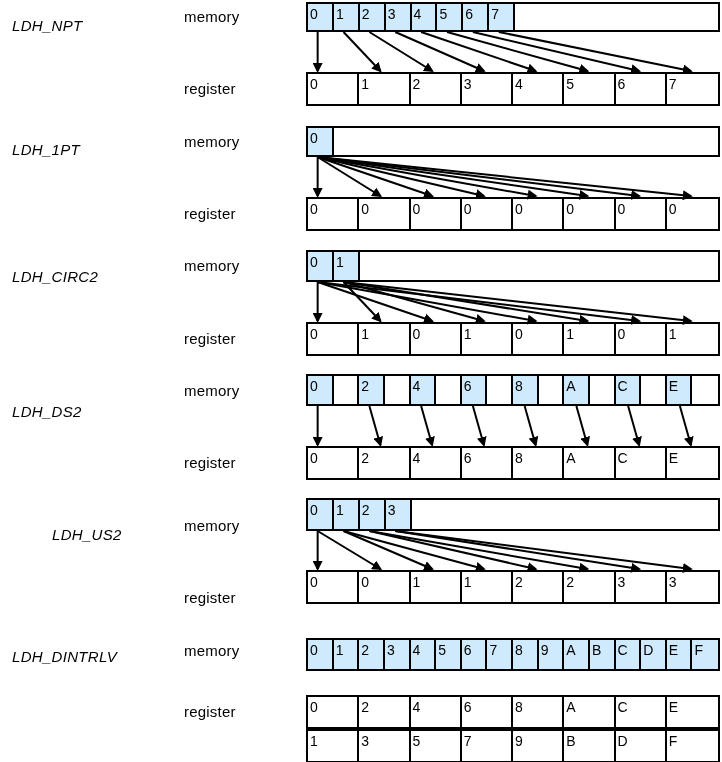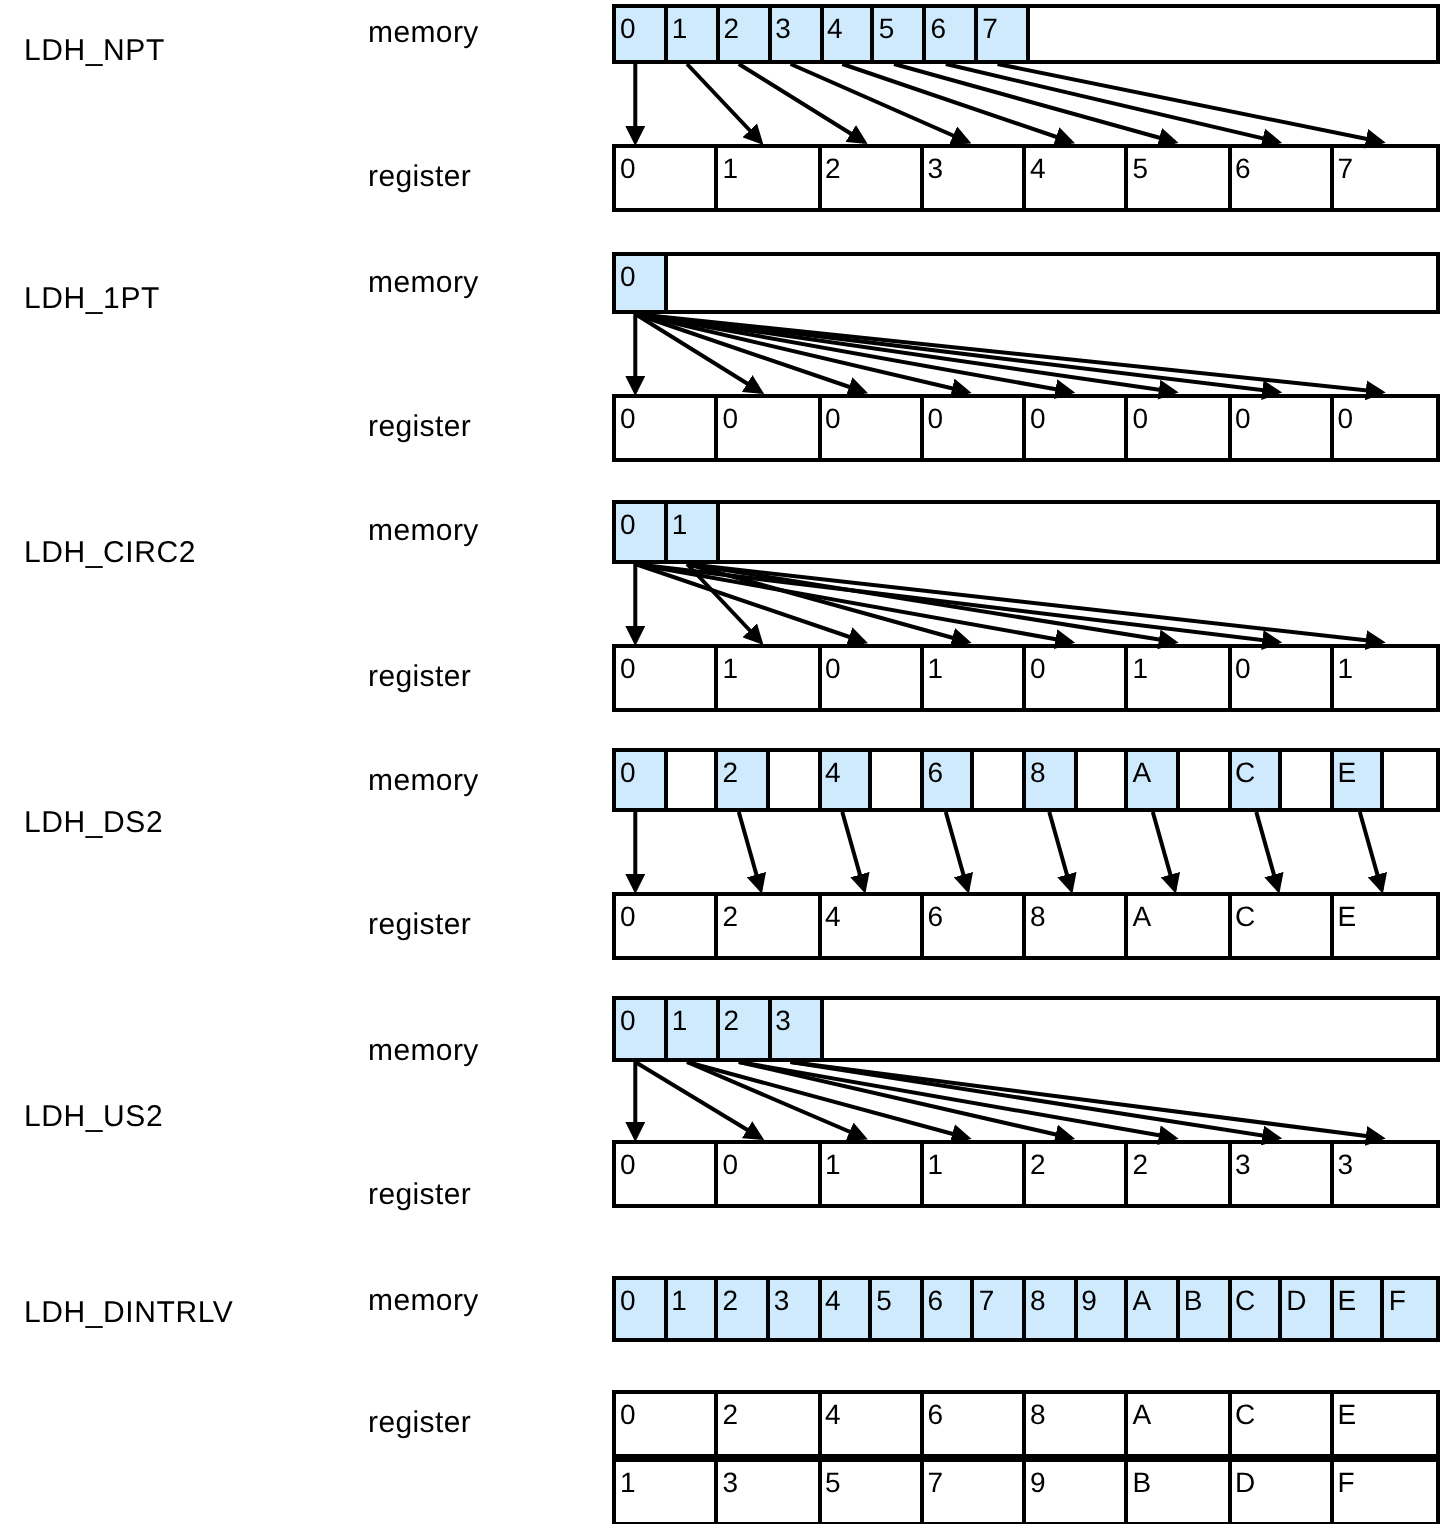--- a/index.html
+++ b/index.html
@@ -1,18 +1,18 @@
 <!DOCTYPE html>
 <html><head>
 <meta charset="utf-8">
 <style>
   html, body { margin: 0; padding: 0; background: #ffffff; }
   body { width: 722px; height: 762px; position: relative; overflow: hidden;
          font-family: "Liberation Sans", "DejaVu Sans", sans-serif; color: #000; }
-  .label-main { position: absolute; left: 12px; font-size: 15px; letter-spacing: 0.3px; }
+  .label-main { position: absolute; left: 12px; font-size: 15px; letter-spacing: 0.3px; font-style: italic; }
   .label-row { position: absolute; left: 184px; font-size: 15px; letter-spacing: 0.2px; }
   .row { position: absolute; left: 306px; width: 414px; box-sizing: border-box;
          border: 2px solid #000; background: #fff; display: flex; }
   .cell { box-sizing: border-box; border-right: 2px solid #000; font-size: 14px;
           padding: 3px 0 0 2px; line-height: 1; height: 100%; }
   .cell.hl { background: #cfeafd; }
   .cell.last-free { border-right: none; }
   svg.arrows { position: absolute; left: 0; top: 0; pointer-events: none; }
 </style>
 </head>
@@ -102,21 +102,21 @@
     <div class="row" style="top: 446px; height: 34px;">
       <div class="cell" style="width: 51.75px;">0</div>
       <div class="cell" style="width: 51.75px;">2</div>
       <div class="cell" style="width: 51.75px;">4</div>
       <div class="cell" style="width: 51.75px;">6</div>
       <div class="cell" style="width: 51.75px;">8</div>
       <div class="cell" style="width: 51.75px;">A</div>
       <div class="cell" style="width: 51.75px;">C</div>
       <div class="cell" style="width: 51.75px; border-right: none;">E</div>
     </div>
-    <div class="label-main" style="top: 550px;">LDH_US2</div>
+    <div class="label-main" style="top: 526px; margin-left: 40px;">LDH_US2</div>
     <div class="label-row" style="top: 517px;">memory</div>
     <div class="label-row" style="top: 589px;">register</div>
     <div class="row" style="top: 498px; height: 33px;">
       <div class="cell hl" style="width: 25.875px;">0</div>
       <div class="cell hl" style="width: 25.875px;">1</div>
       <div class="cell hl" style="width: 25.875px;">2</div>
       <div class="cell hl" style="width: 25.875px;">3</div>
       <div class="cell last-free" style="flex: 1 1 0%;"></div>
     </div>
     <div class="row" style="top: 570px; height: 34px;">

